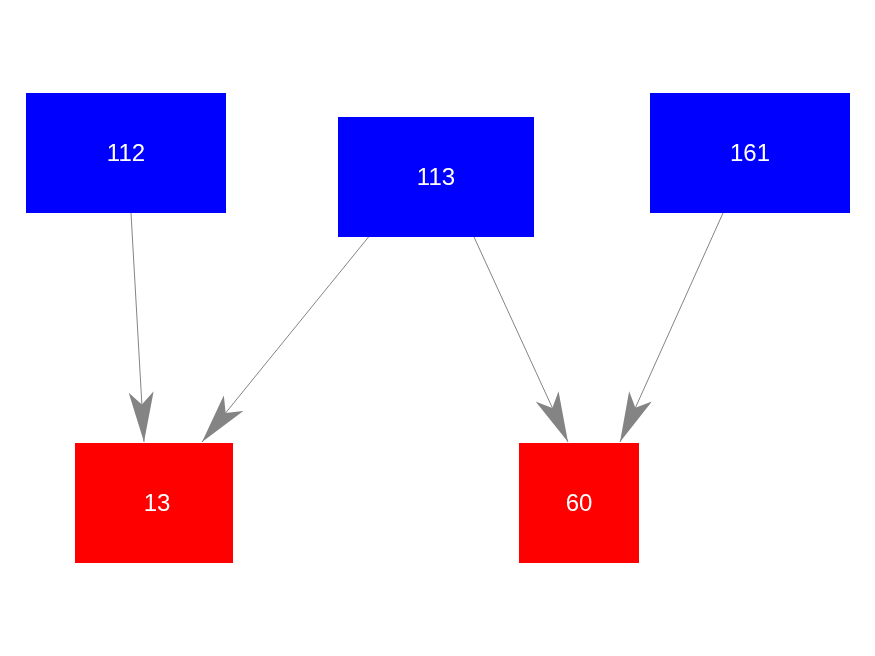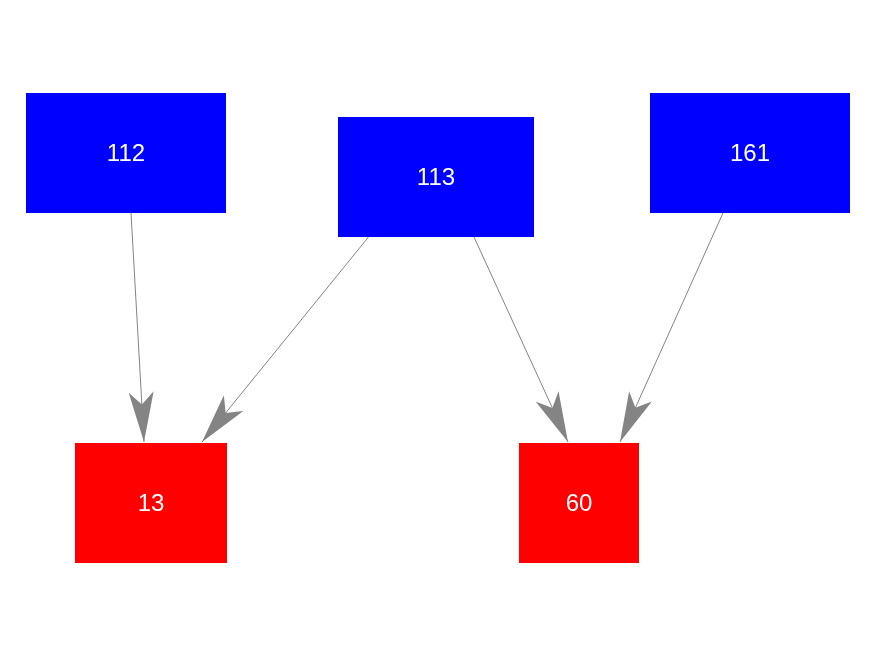--- a/index.html
+++ b/index.html
@@ -30,21 +30,21 @@
     font-size: 24px;
     color: #ffffff;
     user-select: none;
   }
   .node-blue { background: #0000ff; }
   .node-red  { background: #ff0000; }
 
   .node-112 { left: 26px;  top: 93px;  width: 200px; height: 120px; }
   .node-113 { left: 338px; top: 93px;  width: 196px; height: 120px; margin-top: 24px; }
   .node-161 { left: 650px; top: 93px;  width: 200px; height: 120px; }
-  .node-13  { left: 75px;  top: 443px; width: 152px; height: 120px; }
+  .node-13  { left: 75px;  top: 443px; width: 152px; height: 120px; padding-left: 6px; }
   .node-60  { left: 519px; top: 443px; width: 120px; height: 120px; }
 
   .edge-line {
     stroke: #848484;
     stroke-width: 1;
     fill: none;
   }
 </style>
 </head>
 <body>

